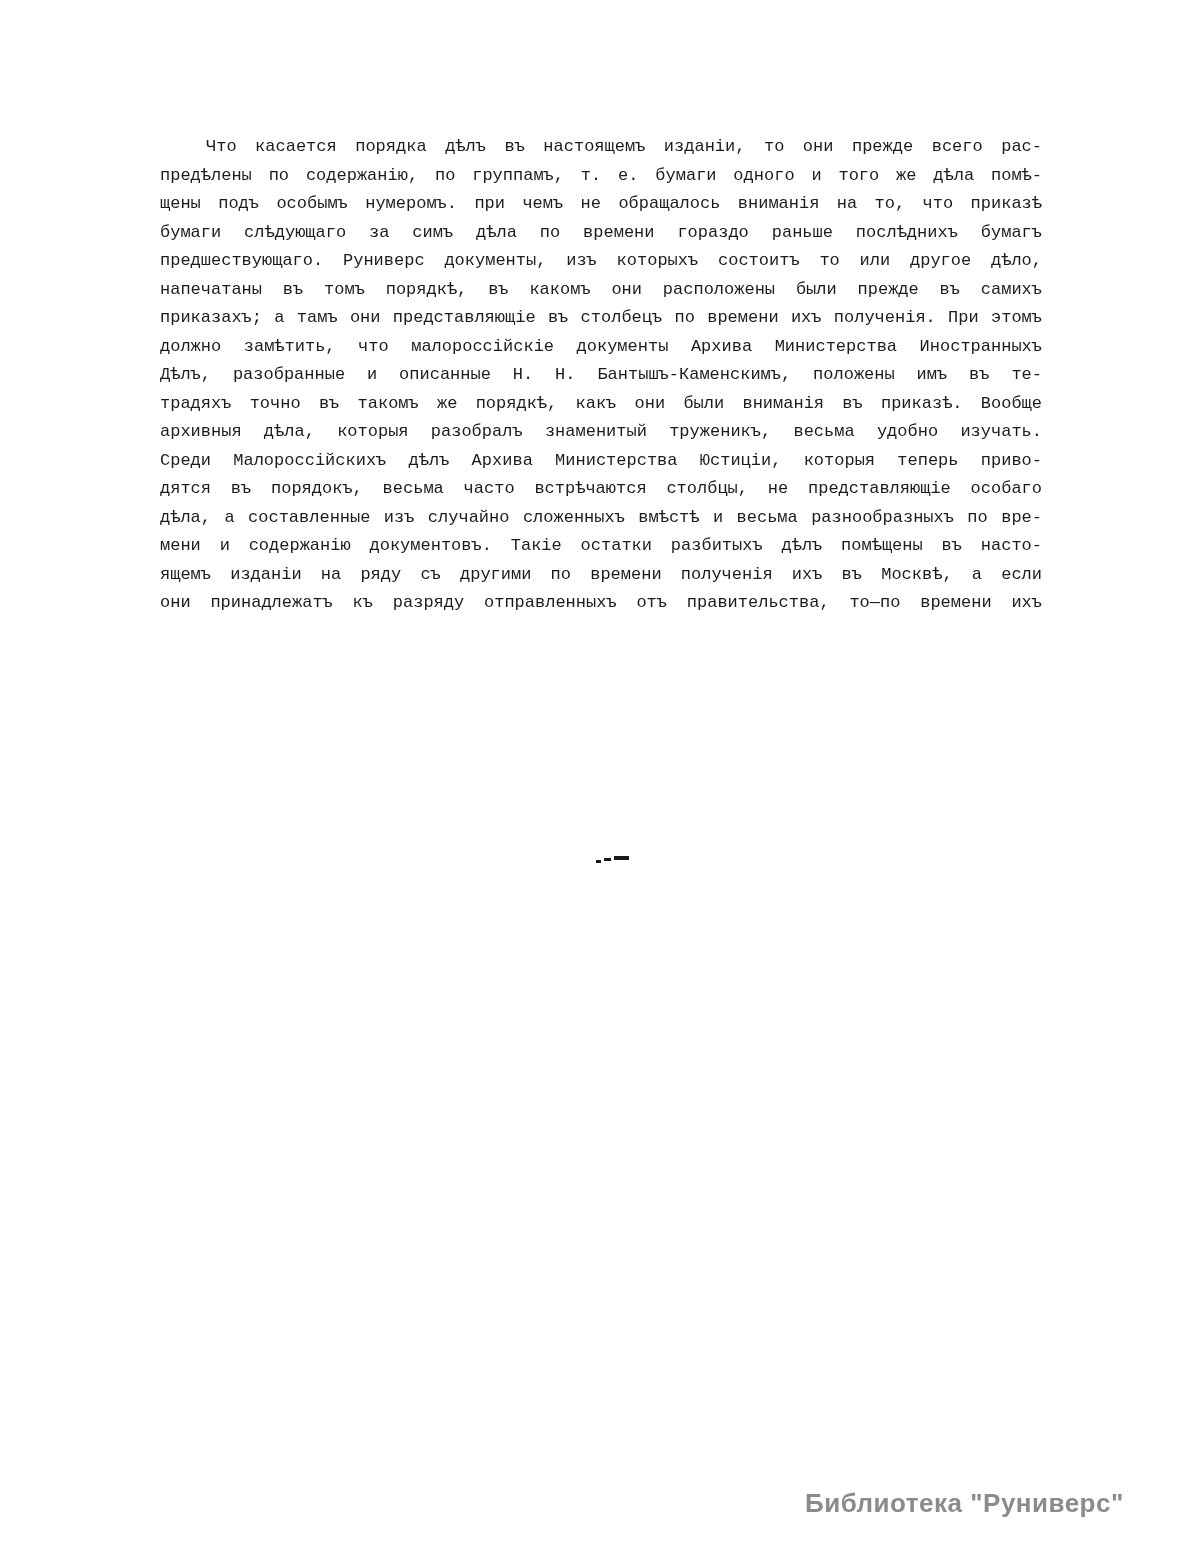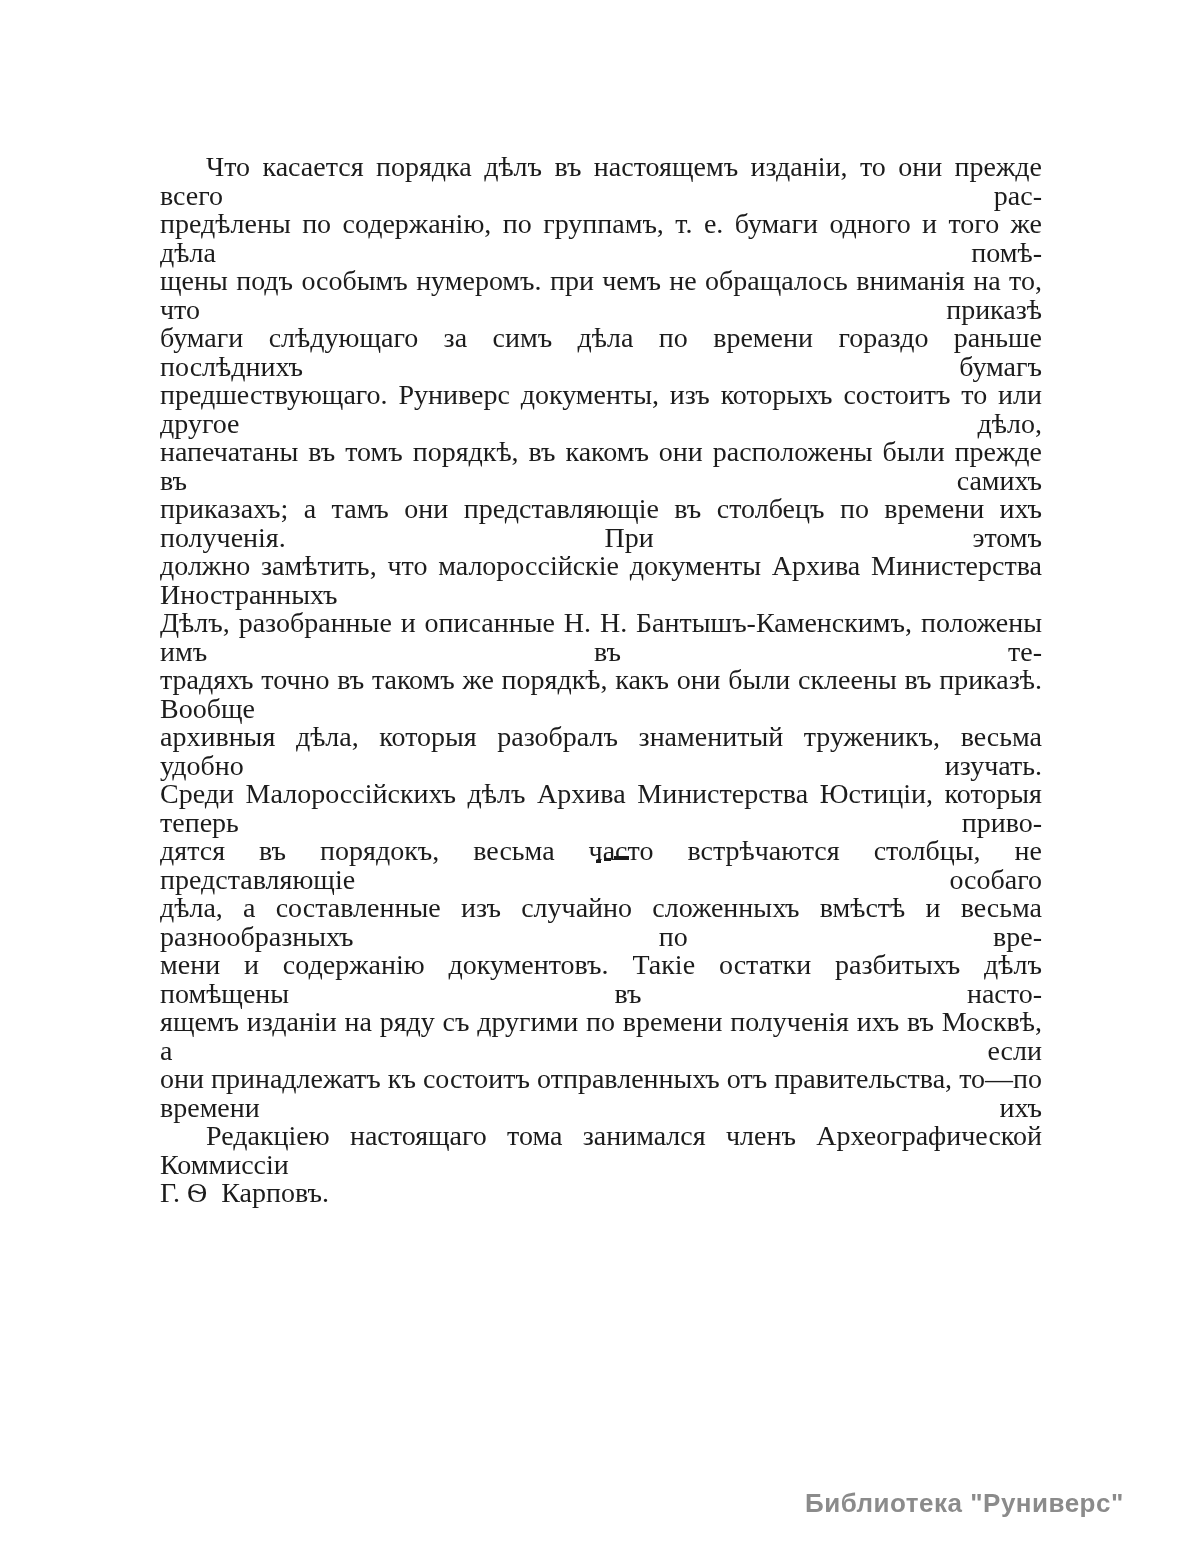--- a/index.html
+++ b/index.html
@@ -13,25 +13,24 @@
     height: 1562px;
     background: #ffffff;
     overflow: hidden;
     margin: 0 auto;
   }
   .text-block {
     position: absolute;
     left: 160px;
     top: 133px;
     width: 882px;
-    font-family: Liberation Serif, serif;
-    font-size: 28px;
+    font-family: Liberation Mono, monospace;
+    font-size: 17px;
     line-height: 28.5px;
     color: #1c1c1c;
-    margin-top: 20px;
   }
   .paragraph { margin: 0; padding: 0; }
   .line {
     text-align: justify;
     text-align-last: justify;
     white-space: normal;
   }
   .line.end {
     text-align-last: left;
   }
@@ -79,32 +78,28 @@
       <div class="paragraph">
         <div class="line indent">Что касается порядка дѣлъ въ настоящемъ изданіи, то они прежде всего рас-</div>
         <div class="line">предѣлены по содержанію, по группамъ, т. е. бумаги одного и того же дѣла помѣ-</div>
         <div class="line">щены подъ особымъ нумеромъ. при чемъ не обращалось вниманія на то, что приказѣ</div>
         <div class="line">бумаги слѣдующаго за симъ дѣла по времени гораздо раньше послѣднихъ бумагъ</div>
         <div class="line">предшествующаго. Руниверс документы, изъ которыхъ состоитъ то или другое дѣло,</div>
         <div class="line">напечатаны въ томъ порядкѣ, въ какомъ они расположены были прежде въ самихъ</div>
         <div class="line">приказахъ; а тамъ они представляющіе въ столбецъ по времени ихъ полученія. При этомъ</div>
         <div class="line">должно замѣтить, что малороссійскіе документы Архива Министерства Иностранныхъ</div>
         <div class="line">Дѣлъ, разобранные и описанные Н. Н. Бантышъ-Каменскимъ, положены имъ въ те-</div>
-        <div class="line">традяхъ точно въ такомъ же порядкѣ, какъ они были склеены въ приказѣ. Вообще</div>
+        <div class="line">традяхъ точно въ такомъ же порядкѣ, какъ они были вниманія въ приказѣ. Вообще</div>
         <div class="line">архивныя дѣла, которыя разобралъ знаменитый труженикъ, весьма удобно изучать.</div>
         <div class="line">Среди Малороссійскихъ дѣлъ Архива Министерства Юстиціи, которыя теперь приво-</div>
         <div class="line">дятся въ порядокъ, весьма часто встрѣчаются столбцы, не представляющіе особаго</div>
         <div class="line">дѣла, а составленные изъ случайно сложенныхъ вмѣстѣ и весьма разнообразныхъ по вре-</div>
         <div class="line">мени и содержанію документовъ. Такіе остатки разбитыхъ дѣлъ помѣщены въ насто-</div>
         <div class="line">ящемъ изданіи на ряду съ другими по времени полученія ихъ въ Москвѣ, а если</div>
-        <div class="line">они принадлежатъ къ состоитъ отправленныхъ отъ правительства, то—по времени ихъ</div>
-      </div>
-      <div class="paragraph">
-        <div class="line indent">Редакціею настоящаго тома занимался членъ Археографической Коммиссіи</div>
-        <div class="line end">Г. Ѳ&nbsp;&nbsp;Карповъ.</div>
+        <div class="line">они принадлежатъ къ разряду отправленныхъ отъ правительства, то—по времени ихъ</div>
       </div>
     </div>
 
   <div class="ornament">
     <span class="d1"></span>
     <span class="d2"></span>
     <span class="d3"></span>
   </div>
 
   <div class="watermark" style="color: rgb(139, 139, 139);">Библиотека "Руниверс"</div>

